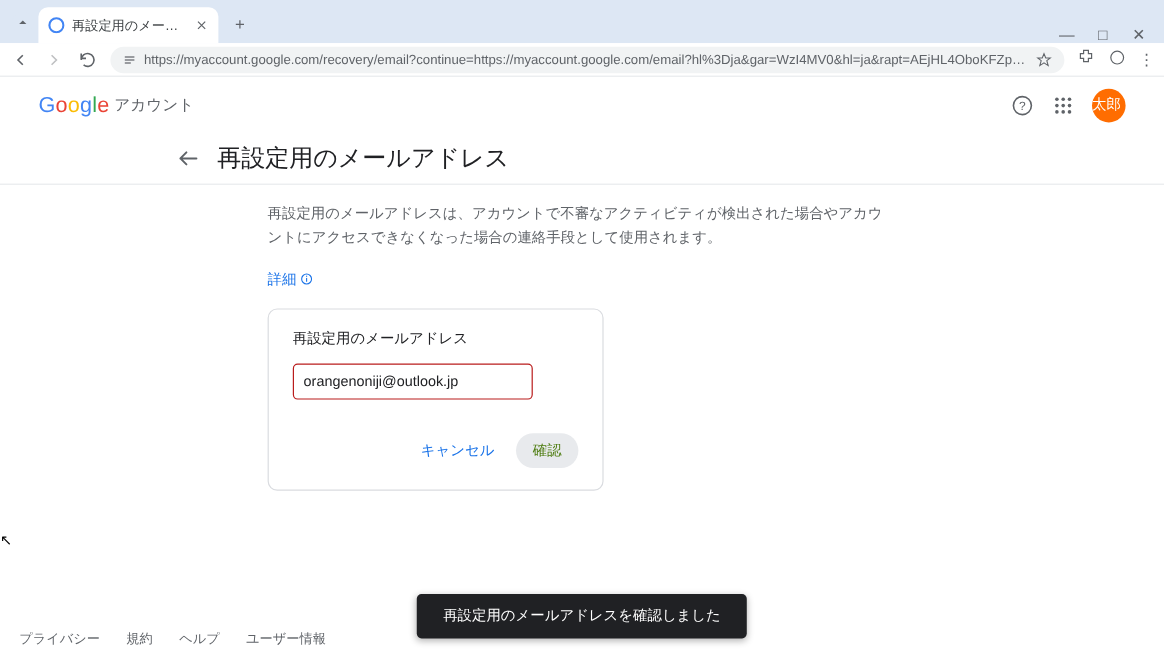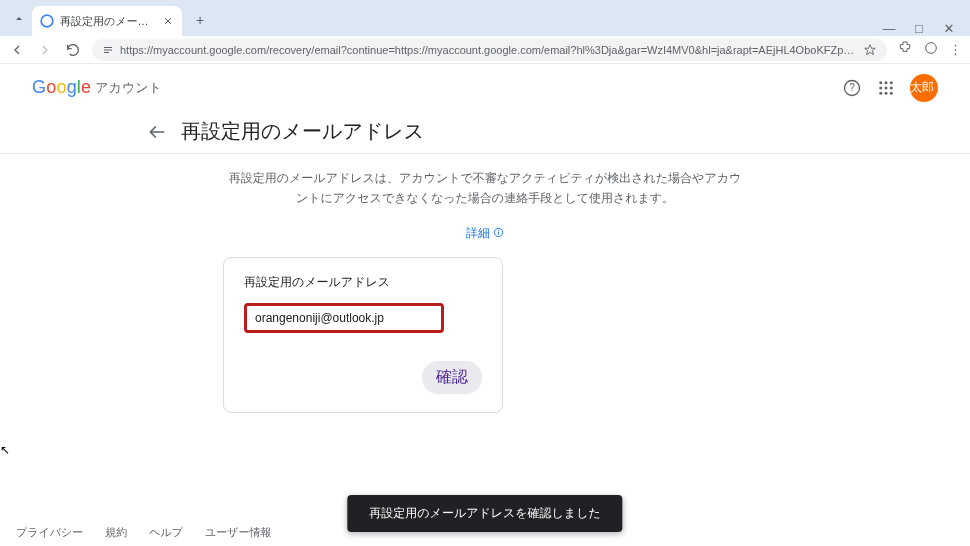--- a/index.html
+++ b/index.html
@@ -41,30 +41,30 @@
 .hdr-icon { width: 20px; height: 20px; color: #5f6368; display: flex; align-items: center; justify-content: center; }
 .avatar { width: 28px; height: 28px; border-radius: 50%; background: #ff6d01; color: #fff; display: flex; align-items: center; justify-content: flex-start; font-size: 12px; }
 
 
 .page-title-row { max-width: 700px; margin: 6px auto 8px; display: flex; align-items: center; gap: 14px; padding-left: 12px; }
 .back-arrow { width: 20px; height: 20px; color: #5f6368; display: flex; align-items: center; justify-content: center; }
 .page-title { font-size: 20px; font-weight: 400; color: #202124; }
 .divider { border: none; border-top: 1px solid #e8eaed; margin: 0; }
 
 .content { max-width: 560px; margin: 14px auto 0; padding: 0 18px; }
-.desc { font-size: 12px; color: #5f6368; line-height: 1.7; margin-bottom: 14px; text-align: center; }
+.desc { font-size: 12px; color: #5f6368; line-height: 1.7; margin-bottom: 14px; }
 .desc .more { color: #1a73e8; text-decoration: none; display: inline-flex; align-items: center; gap: 3px; }
 .desc .more svg { width: 11px; height: 11px; fill: #1a73e8; }
 
 .card { border: 1px solid #dadce0; border-radius: 8px; padding: 16px 20px 18px; width: 280px; }
 .card-label { font-size: 12px; color: #202124; margin-bottom: 12px; }
-.email-input { width: 200px; height: 30px; border: 3px solid #b91c1c; border-radius: 4px; padding: 0 8px; font-size: 12px; color: #202124; outline: none; }
+.email-input { width: 200px; height: 30px; border: 1px solid #b91c1c; border-radius: 4px; padding: 0 8px; font-size: 12px; color: #202124; outline: none; }
 .card-actions { display: flex; justify-content: flex-end; align-items: center; gap: 10px; margin-top: 28px; }
 .btn-cancel { color: #1a73e8; font-size: 12px; background: none; border: none; cursor: pointer; padding: 6px 8px; }
-.btn-confirm { background: #e8eaed; color: #4c1d95; border: none; border-radius: 16px; font-size: 16px; padding: 6px 14px; }
+.btn-confirm { background: #e8eaed; color: #4d7c0f; border: none; border-radius: 16px; font-size: 12px; padding: 6px 14px; }
 
 
 .footer { position: absolute; bottom: 6px; left: 16px; display: flex; gap: 22px; font-size: 11px; color: #5f6368; }
 .footer a { color: #5f6368; text-decoration: none; }
 
 
 .toast { position: absolute; bottom: 14px; left: 50%; transform: translateX(-50%); background: #202124; color: #fff; font-size: 12px; padding: 10px 22px; border-radius: 4px; box-shadow: 0 2px 6px rgba(0,0,0,.3); }
 
 .cursor { position: absolute; left: 0; top: 443px; font-size: 12px; color: #000; pointer-events: none; }
 </style>
@@ -199,20 +199,21 @@
           <rect x="11" y="10" width="2" height="7" fill="#1a73e8"></rect>
           <rect x="11" y="6" width="2" height="2" fill="#1a73e8"></rect>
         </svg>
     </a>
   </p>
 
   <div class="card">
     <div class="card-label">再設定用のメールアドレス</div>
     <input class="email-input" type="text" value="orangenoniji@outlook.jp" style="">
     <div class="card-actions">
+      <button class="btn-cancel">キャンセル</button>
       <button class="btn-confirm">確認</button>
     </div>
   </div>
 </div>
 
 <div class="footer">
   <a href="#">プライバシー</a>
   <a href="#">規約</a>
   <a href="#">ヘルプ</a>
   <a href="#">ユーザー情報</a>

